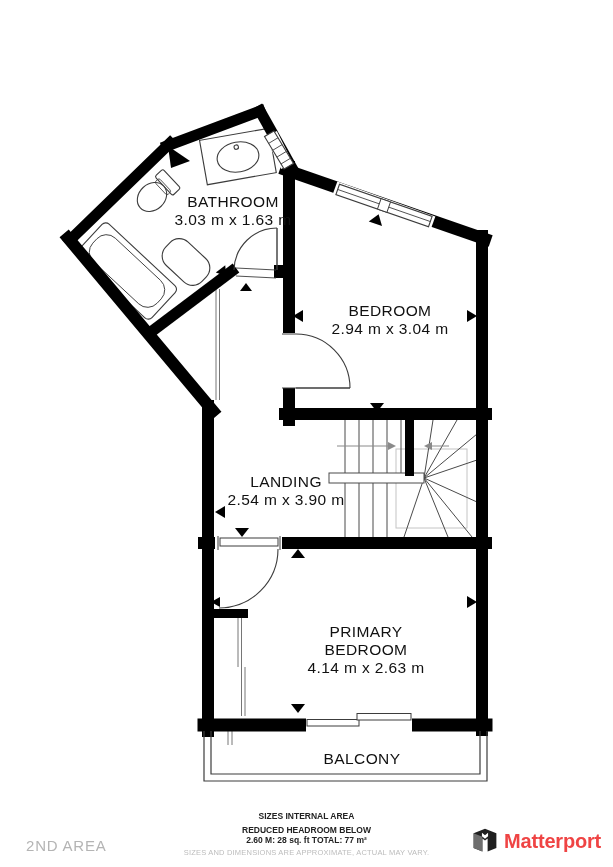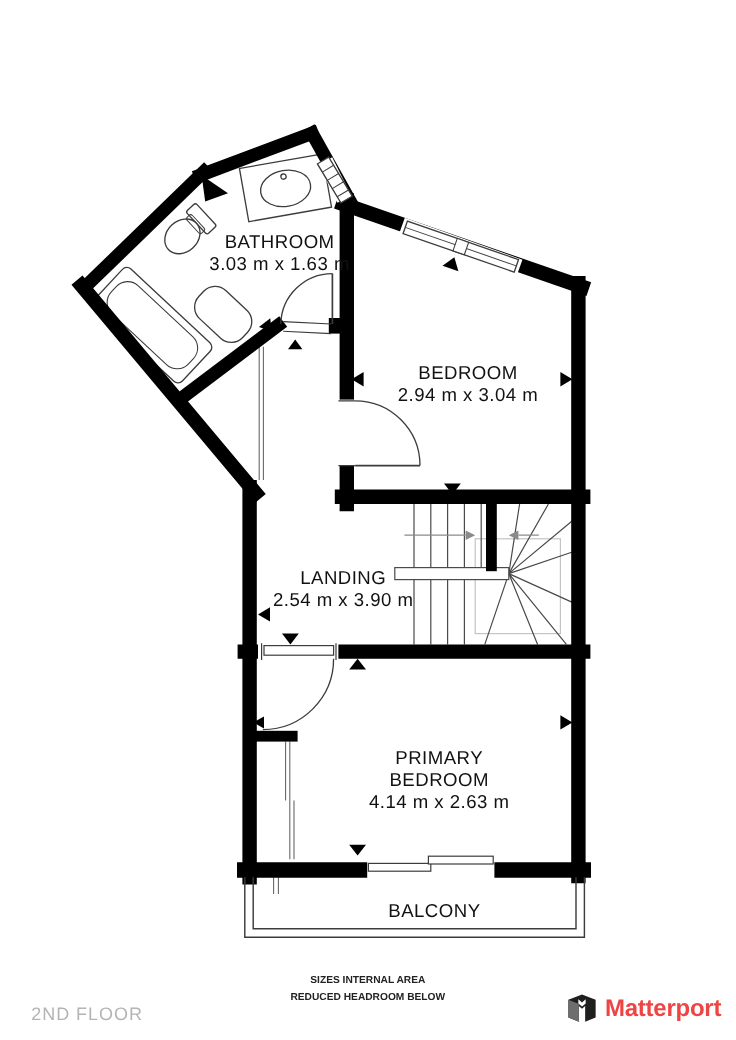--- a/index.html
+++ b/index.html
@@ -151,23 +151,25 @@
     <text class="room-label" x="366" y="637">PRIMARY</text>
     <text class="room-label" x="366" y="655">BEDROOM</text>
     <text class="room-label" x="366" y="673">4.14 m x 2.63 m</text>
     <text class="room-label" x="362" y="764">BALCONY</text>
   </g>
 </svg>
 
   <div class="footer-info">
     <div class="f-bold">SIZES INTERNAL AREA</div>
     <div class="f-bold f-gap">REDUCED HEADROOM BELOW</div>
+    <div class="f-bold">2.60 M: 28 sq. ft TOTAL: 77 m²</div>
+    <div class="f-disc">SIZES AND DIMENSIONS ARE APPROXIMATE, ACTUAL MAY VARY.</div>
   </div>
 
-  <div class="floor-label">2ND FLOOR</div>
+  <div class="floor-label">2ND AREA</div>
 
   <div class="brand">
     <svg width="28" height="28" viewBox="0 0 32 32">
       <polygon points="3,7 16,2 29,7 29,24 19,28 19,13 16,15.5 13,13 13,28 3,24" fill="#1f1f1f"></polygon>
       <polygon points="3,7 13,11 13,28 3,24" fill="#6e6e6e"></polygon>
       <polygon points="12.5,6.5 16,9.5 19.5,6.5 19.5,10.5 16,13.5 12.5,10.5" fill="#ffffff"></polygon>
     </svg>
     <span class="brand-text">Matterport</span>
   </div>
 

